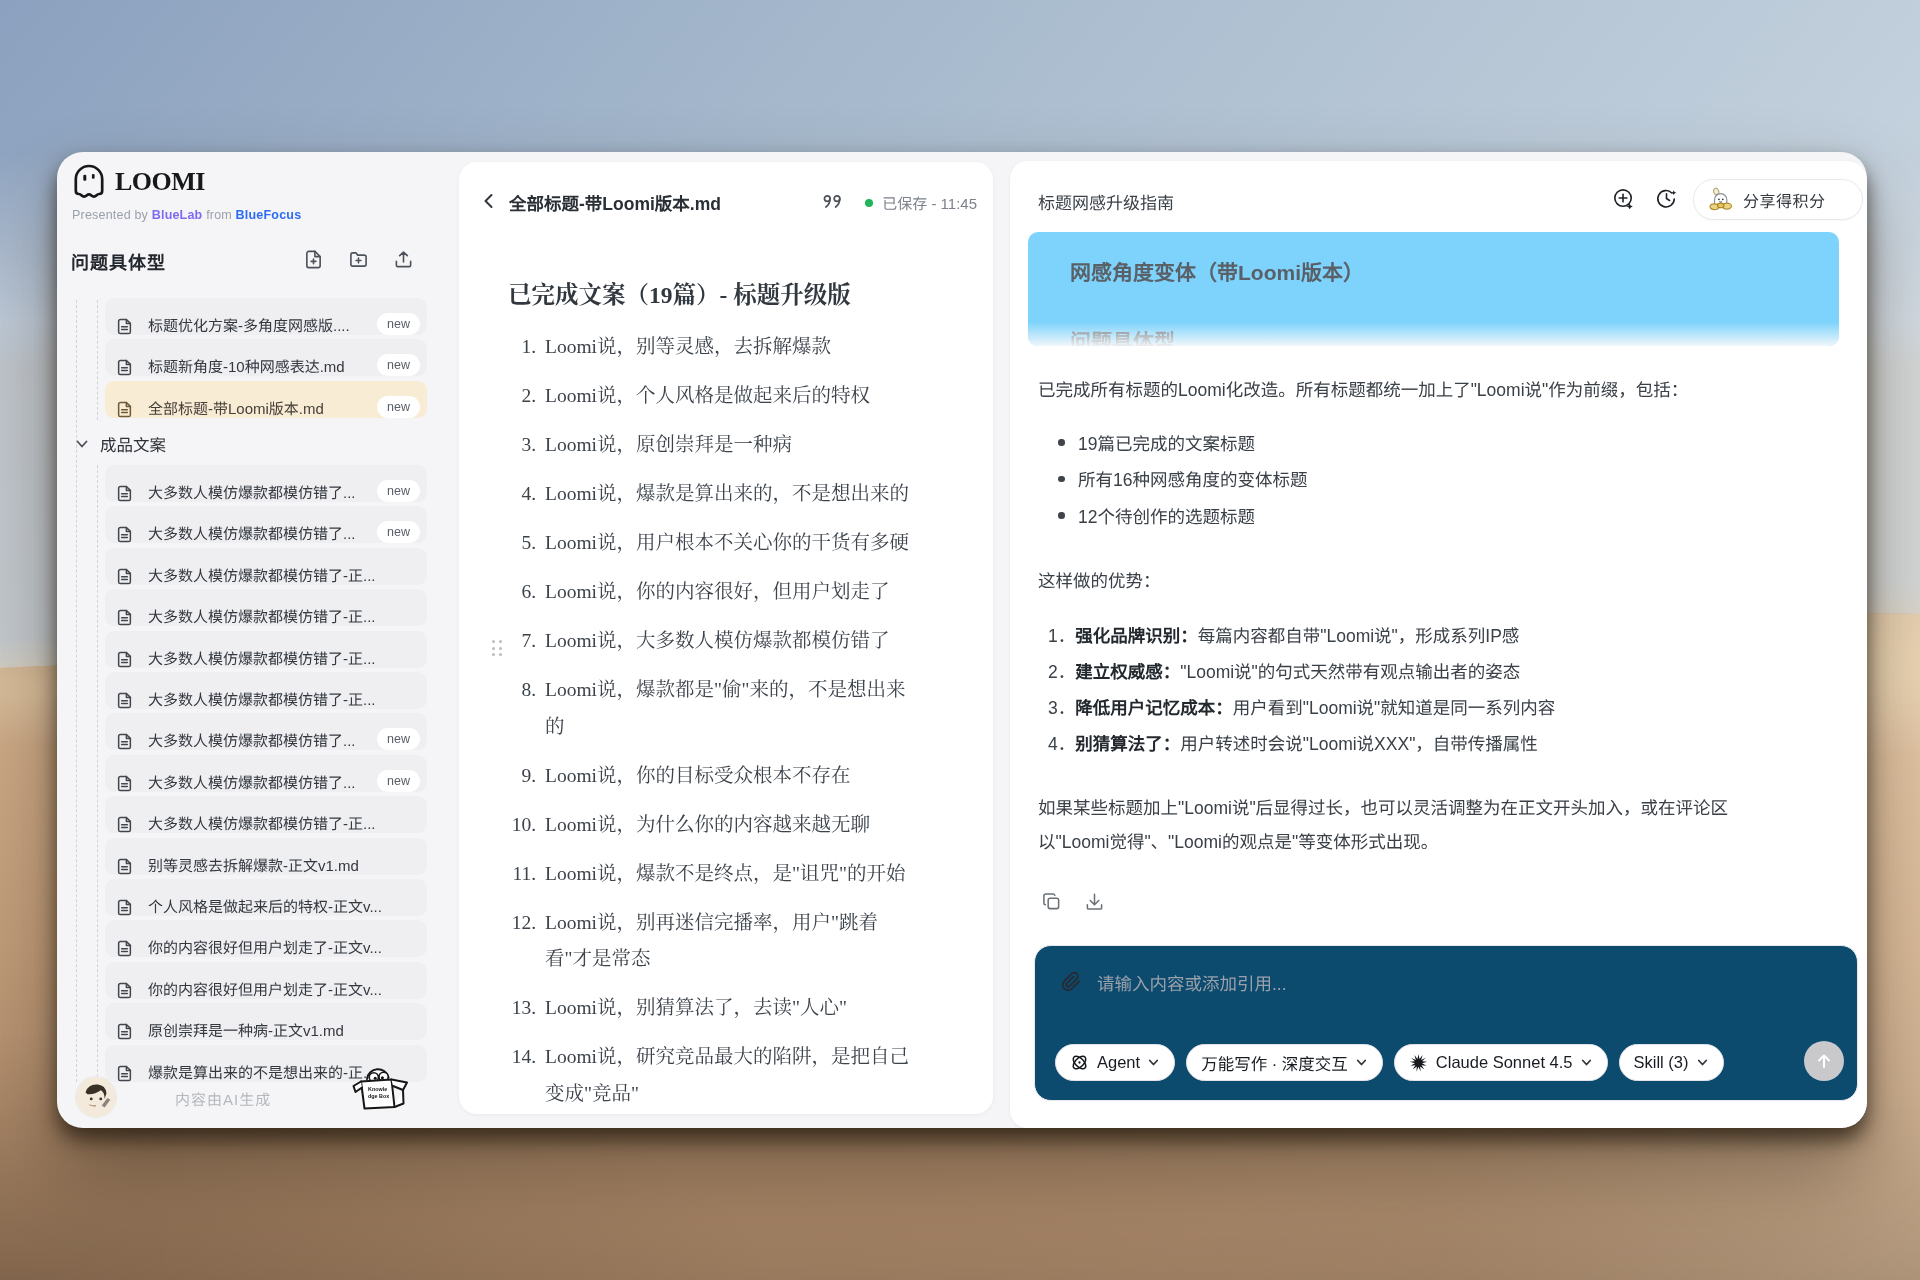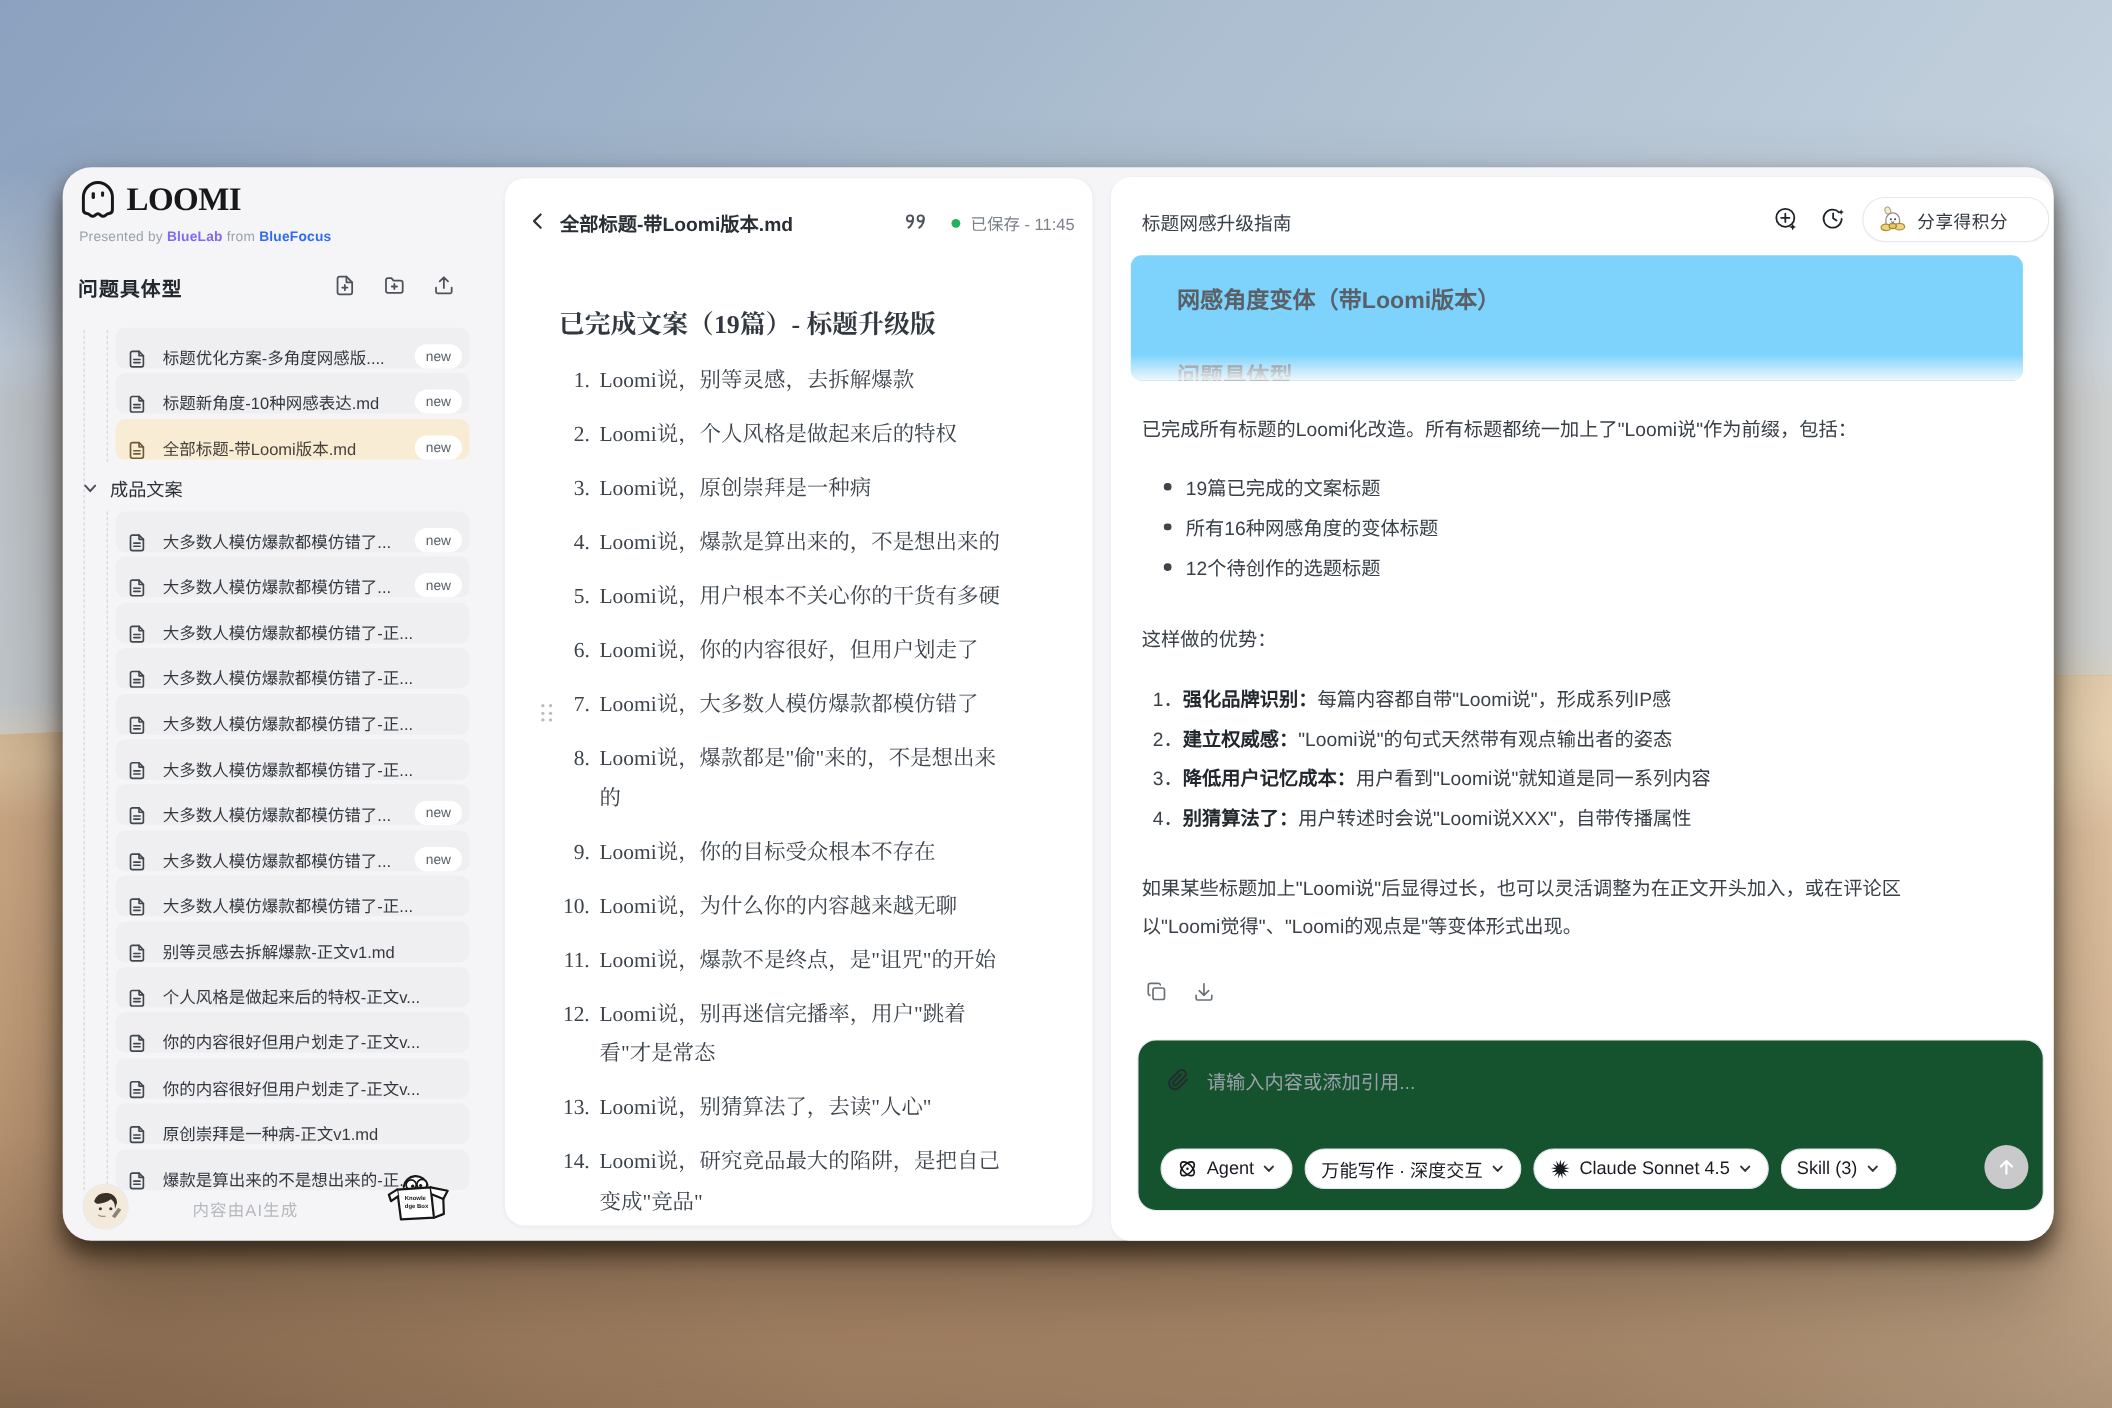--- a/index.html
+++ b/index.html
@@ -6,21 +6,21 @@
   html,body { width:1920px; height:1280px; overflow:hidden; }
   body { font-family:"Liberation Sans", sans-serif; position:relative; }
   #bg { position:absolute; inset:0; }
   #win { position:absolute; left:57px; top:152px; width:1810px; height:976px;
     background:#f5f5f7; border-radius:26px; overflow:hidden;
     box-shadow: 0 12px 20px rgba(33,23,13,.72), 0 45px 80px rgba(48,35,22,.42); }
   
   #side { position:absolute; left:0; top:0; width:402px; height:100%; }
   .logo-row { position:absolute; left:15px; top:11px; display:flex; align-items:center; }
   .logo-row svg { width:34px; height:36px; }
-  .logo-word { font-family:"Liberation Serif", serif; font-weight:bold; font-size:30px;
+  .logo-word { font-family:"Liberation Serif", serif; font-weight:bold; font-size:26px;
     letter-spacing:-0.5px; color:#17181a; margin-left:9px; margin-top:2px; }
   .presented { position:absolute; left:15px; top:56px; font-size:12.5px; color:#9ba1aa; letter-spacing:.2px; }
   .presented .lab { color:#7d6bf2; font-weight:bold; }
   .presented .focus { color:#2e6bf6; font-weight:bold; }
   .ws-row { position:absolute; left:14px; top:96px; width:374px; height:24px; }
   .ws-title { font-size:18px; font-weight:bold; color:#23272e; letter-spacing:1px; }
   .ws-icons { position:absolute; right:32px; top:2px; display:flex; gap:26px; }
   .ws-icons svg { width:19px; height:19px; stroke:#4d525a; }
   .tree { position:absolute; left:0; top:0; width:402px; height:100%; }
   .guide1 { position:absolute; left:19px; top:148px; height:782px; border-left:1px dashed #d2d3d8; }
@@ -82,21 +82,21 @@
   .rp-bullets .b::before { content:""; position:absolute; left:2px; top:15px; width:6.5px; height:6.5px;
     border-radius:50%; background:#3f444b; }
   .rp-adv { position:absolute; left:28px; top:406px; font-size:17.5px; color:#3a4047; }
   .rp-ol { position:absolute; left:38px; top:455px; font-size:17.5px; color:#3a4047; }
   .rp-ol .r { height:36px; display:flex; align-items:center; white-space:nowrap; }
   .rp-ol b { color:#23282e; }
   .rp-p2 { position:absolute; left:28px; top:630px; width:812px; font-size:17.5px; color:#3a4047; line-height:34px; }
   .rp-acts { position:absolute; left:32px; top:731px; display:flex; gap:24px; }
   .rp-acts svg { width:19px; height:19px; stroke:#6a7076; }
   .chat { position:absolute; left:24px; top:784px; width:824px; height:156px; border:1.5px solid #e8e9ee;
-    border-radius:17px; background:#14532d; }
+    border-radius:17px; background:#0c4a6e; }
   .chat .clip { position:absolute; left:26px; top:25px; width:21px; height:23px; }
   .chat .ph { position:absolute; left:62px; top:24px; font-size:17.5px; color:#9aa1ab; }
   .pillrow { position:absolute; left:20px; bottom:19px; display:flex; gap:11px; }
   .pill { height:37px; border:1.5px solid #e3e4e8; border-radius:19px; background:#fff;
     display:flex; align-items:center; padding:0 14px; font-size:16.5px; color:#181c22; }
   .pill svg.ic { width:19px; height:19px; margin-right:8px; }
   .pill svg.cv { width:13px; height:13px; margin-left:7px; }
   .send { position:absolute; right:13px; bottom:19px; width:40px; height:40px; border-radius:50%;
     background:#c9c9cc; display:flex; align-items:center; justify-content:center; }
   .send svg { width:18px; height:18px; }

